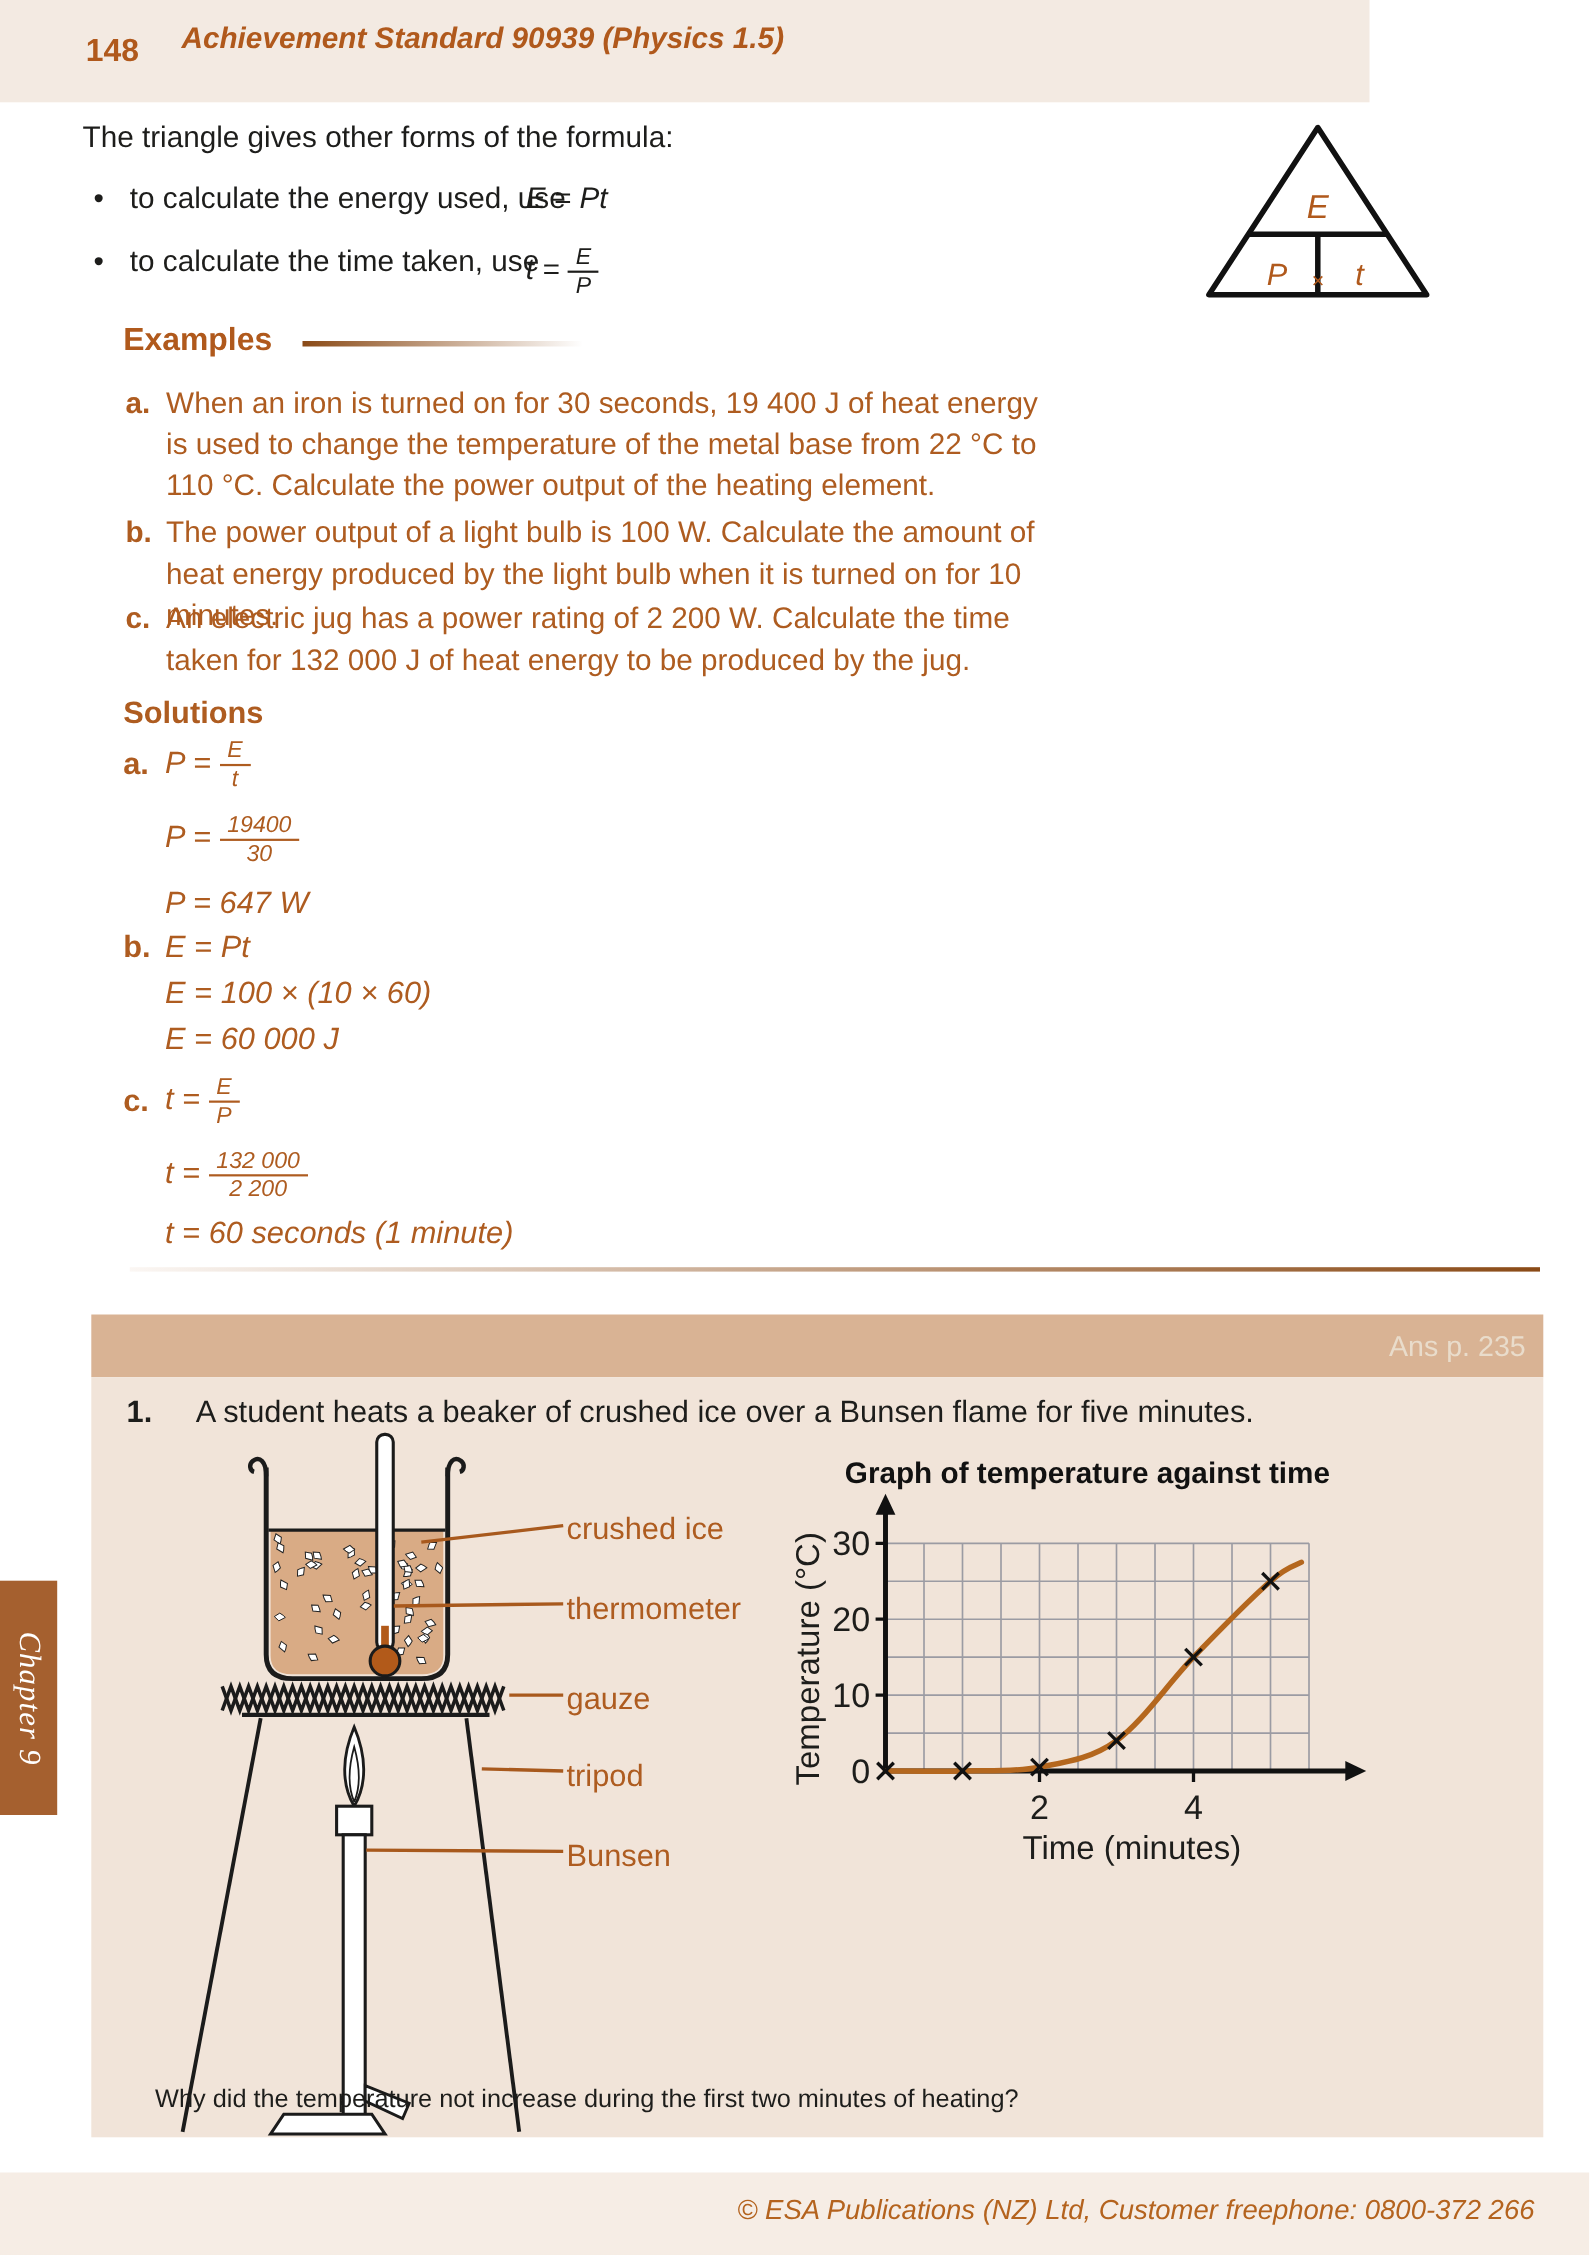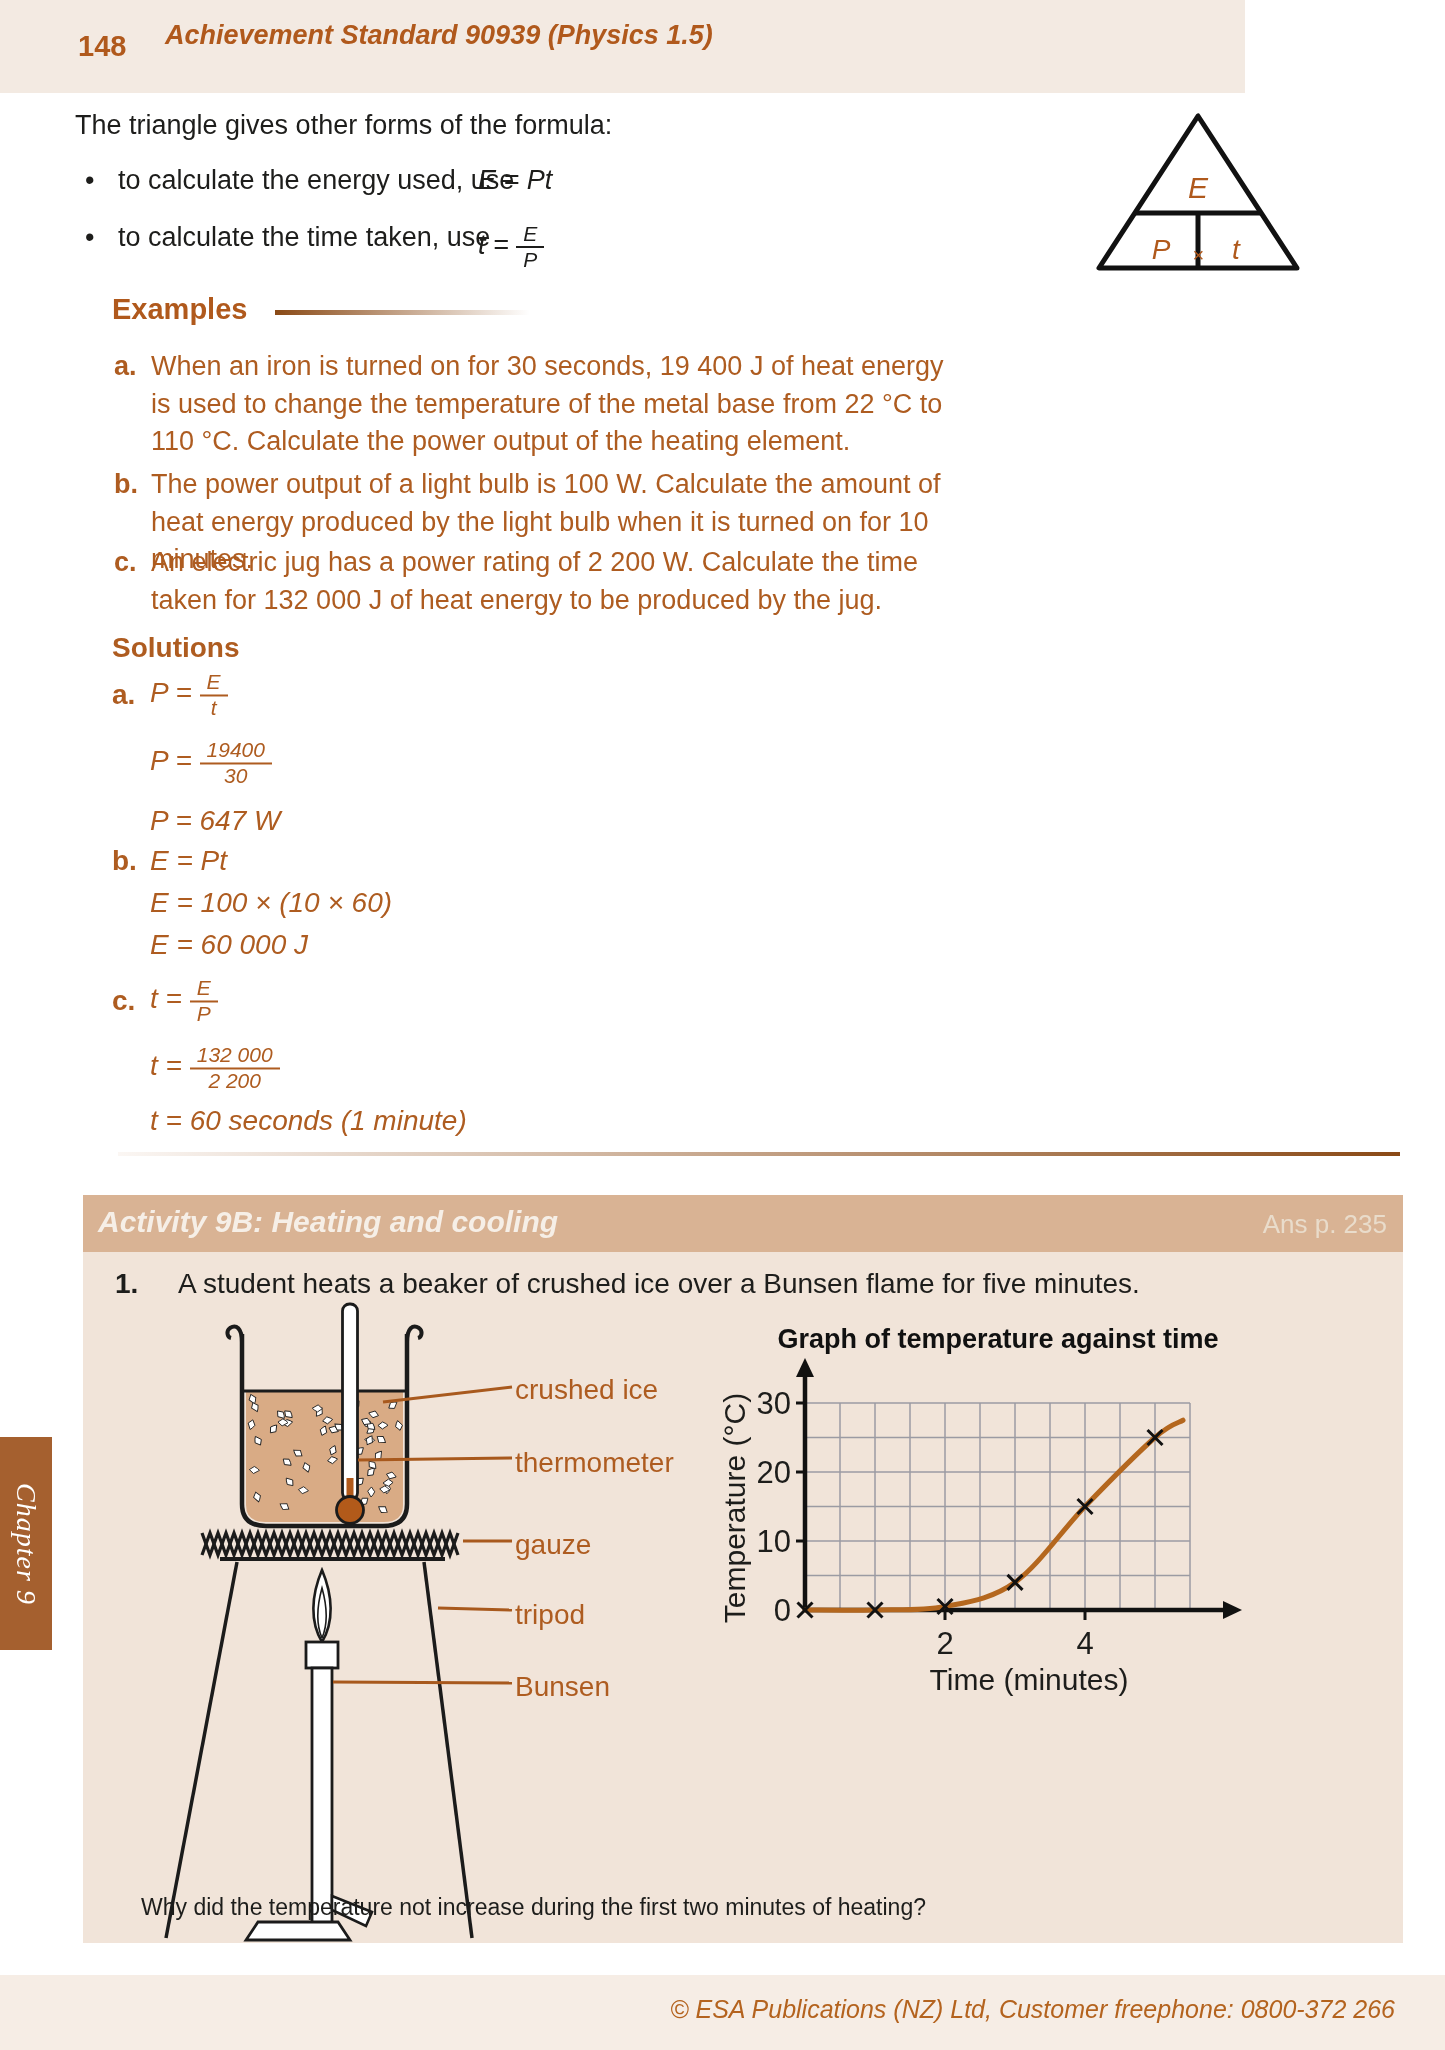--- a/index.html
+++ b/index.html
@@ -52,21 +52,21 @@
   .activity-box{position:absolute;left:83px;top:1252px;width:1320px;height:691px;background:#f1e4d9;}
   .q1-num{position:absolute;left:115px;top:1268px;font-size:28px;font-weight:bold;}
   .q1-text{position:absolute;left:178px;top:1268px;font-size:28px;}
   .activity-question{position:absolute;left:141px;top:1894px;font-size:23px;}
   
   .diagram{position:absolute;left:140px;top:1290px;width:560px;height:660px;}
   .diagram svg{position:absolute;left:0;top:0;}
   .dia-label{position:absolute;left:375px;font-size:28px;color:#ae5c20;white-space:nowrap;}
   .dl-0{top:84px;} .dl-1{top:157px;} .dl-2{top:239px;} .dl-3{top:309px;} .dl-4{top:381px;}
   
-  .graph-title{position:absolute;left:768px;top:1324px;width:460px;text-align:center;
+  .graph-title{position:absolute;left:768px;top:1324px;width:460px;
                font-size:27px;font-weight:bold;color:#111;}
   .graph-wrap{position:absolute;left:715px;top:1318px;width:545px;height:380px;}
   
   .footer-band{position:absolute;left:0;top:1975px;width:1445px;height:75px;background:#f6ede5;}
   .footer-text{position:absolute;right:50px;top:20px;font-size:25px;font-style:italic;color:#b4631e;}
   
   .chapter-tab{position:absolute;left:0;top:1437px;width:52px;height:213px;background:#a5602f;}
   .chapter-tab span{position:absolute;left:50%;top:50%;transform:translate(-50%,-50%);
      writing-mode:vertical-rl;font-family:"Liberation Serif",serif;font-style:italic;
      font-size:28px;color:#ffffff;white-space:nowrap;letter-spacing:1px;}
@@ -186,21 +186,20 @@
       </span>
     </div>
     <div class="sol-row r-c3">
       <span class="sol-body">t = 60 seconds (1 minute)</span>
     </div>
   </div>
 
   <div class="sec-divider"></div>
 
   <div class="activity-banner">
-    <span class="activity-title">Activity 9B: Heating and cooling</span>
     <span class="activity-ans">Ans p. 235</span>
   </div>
   <div class="activity-box"></div>
 
   <span class="q1-num">1.</span>
   <span class="q1-text">A student heats a beaker of crushed ice over a Bunsen flame for five minutes.</span>
 
   <div class="diagram">
     <svg width="560" height="660" viewBox="0 0 560 660">
       <defs>

